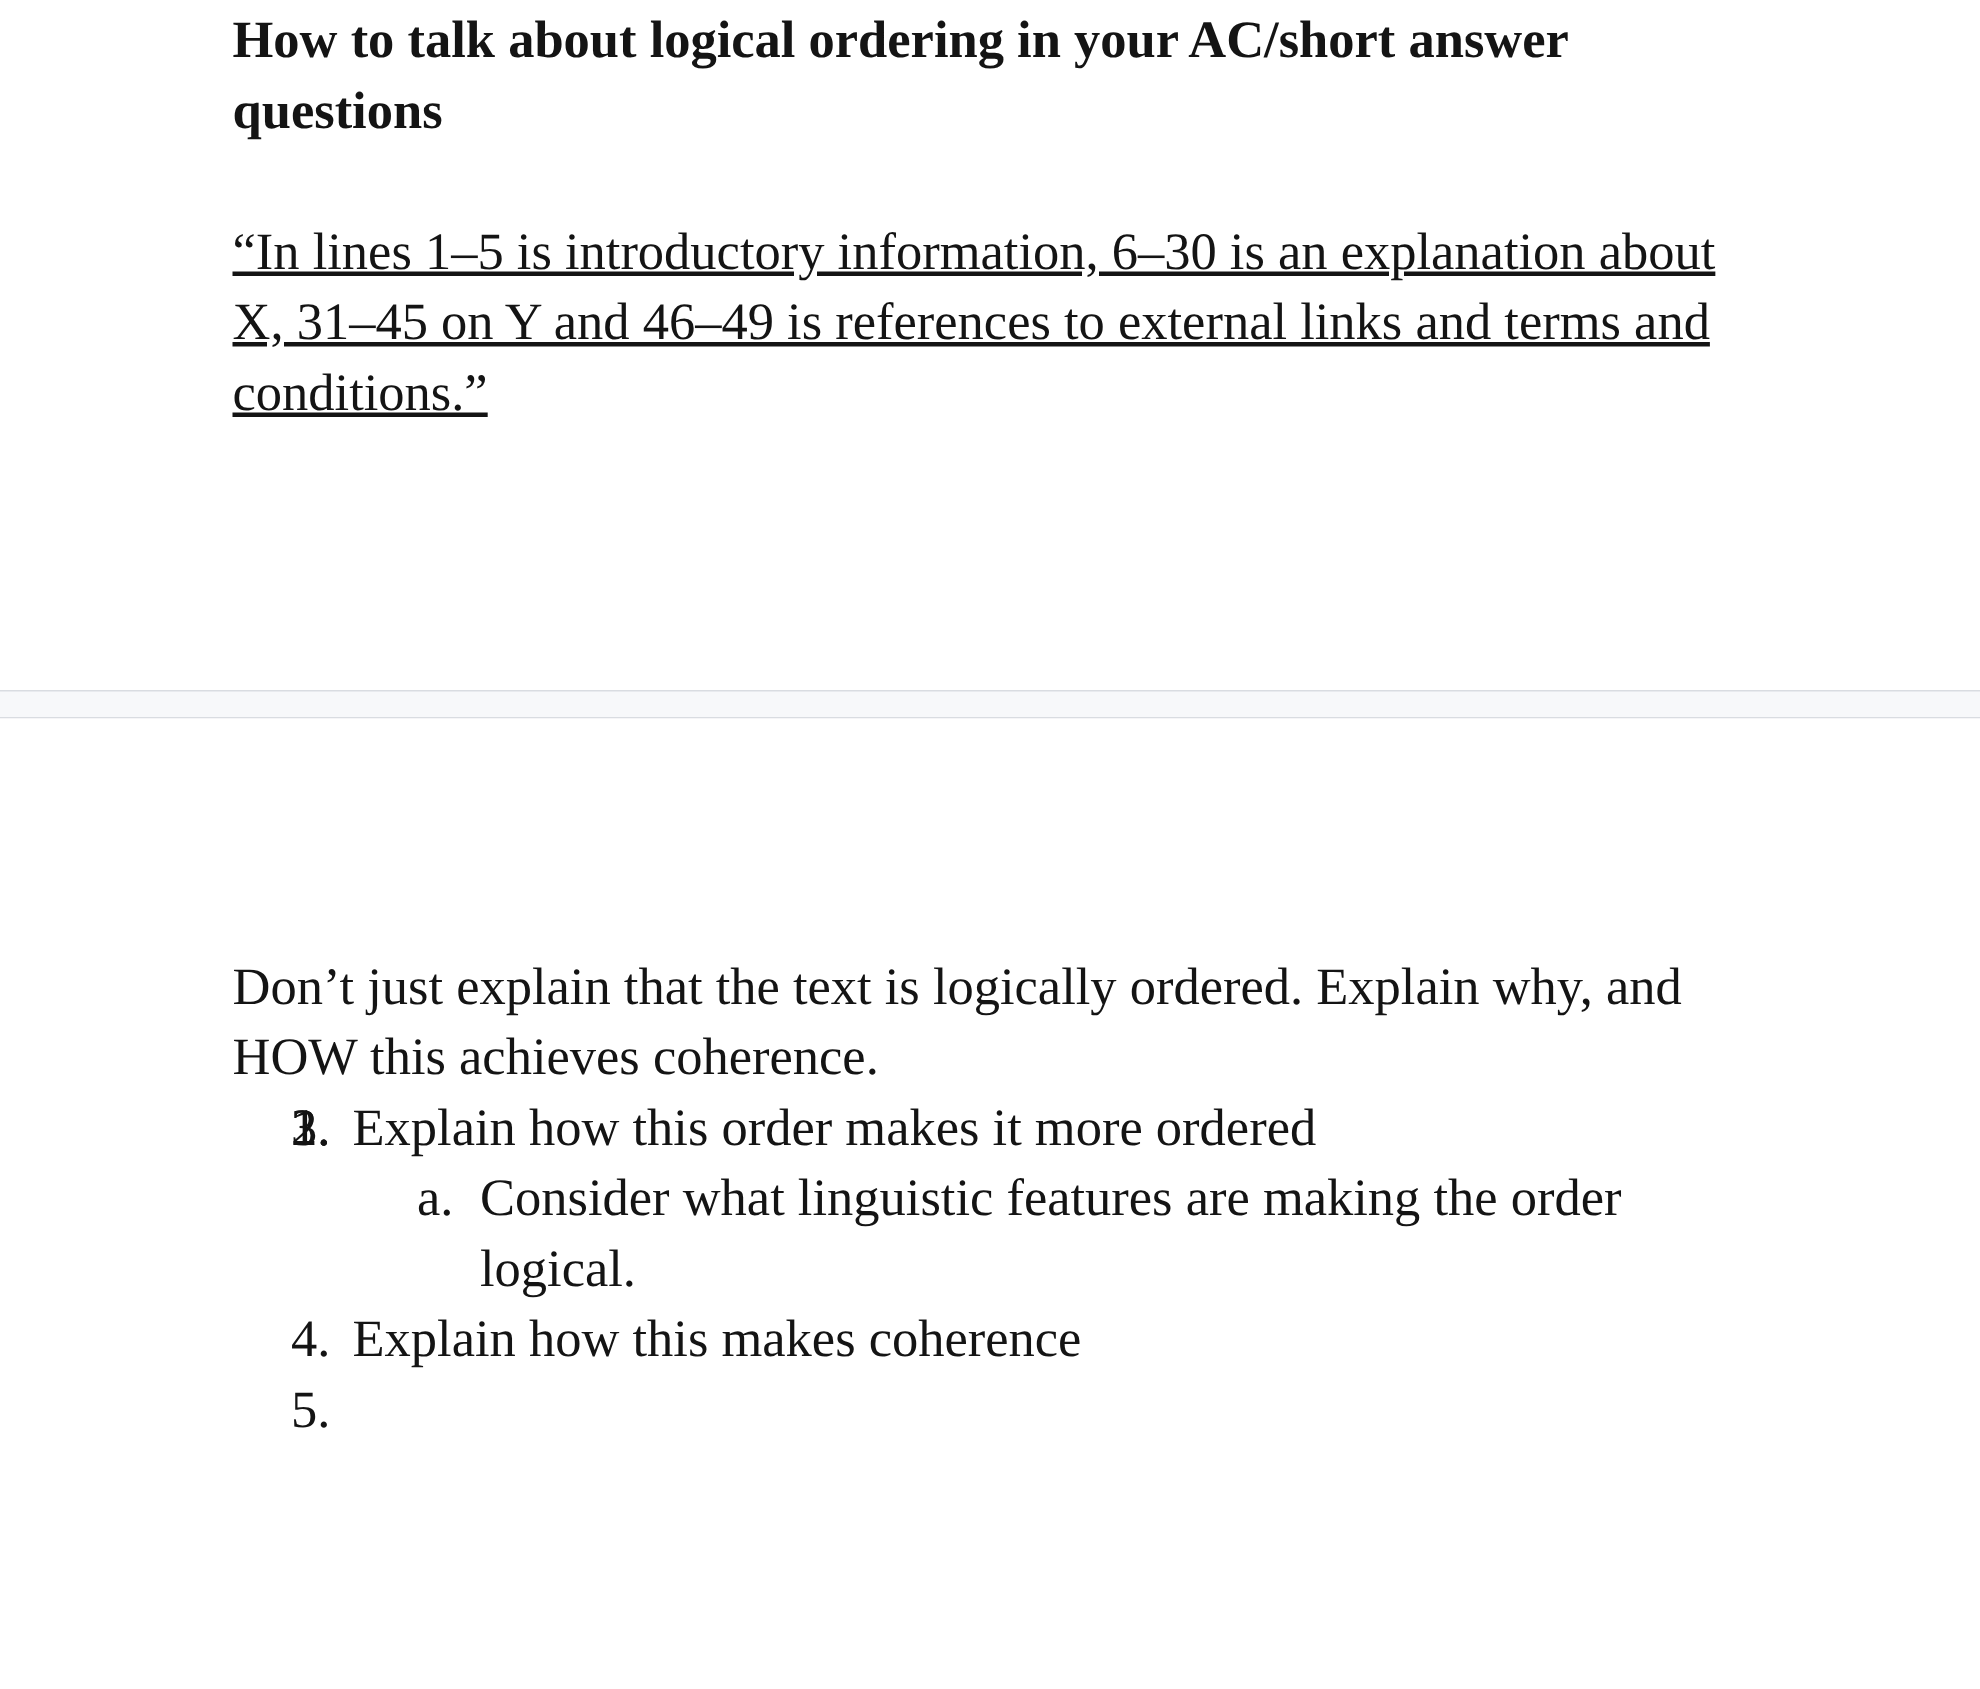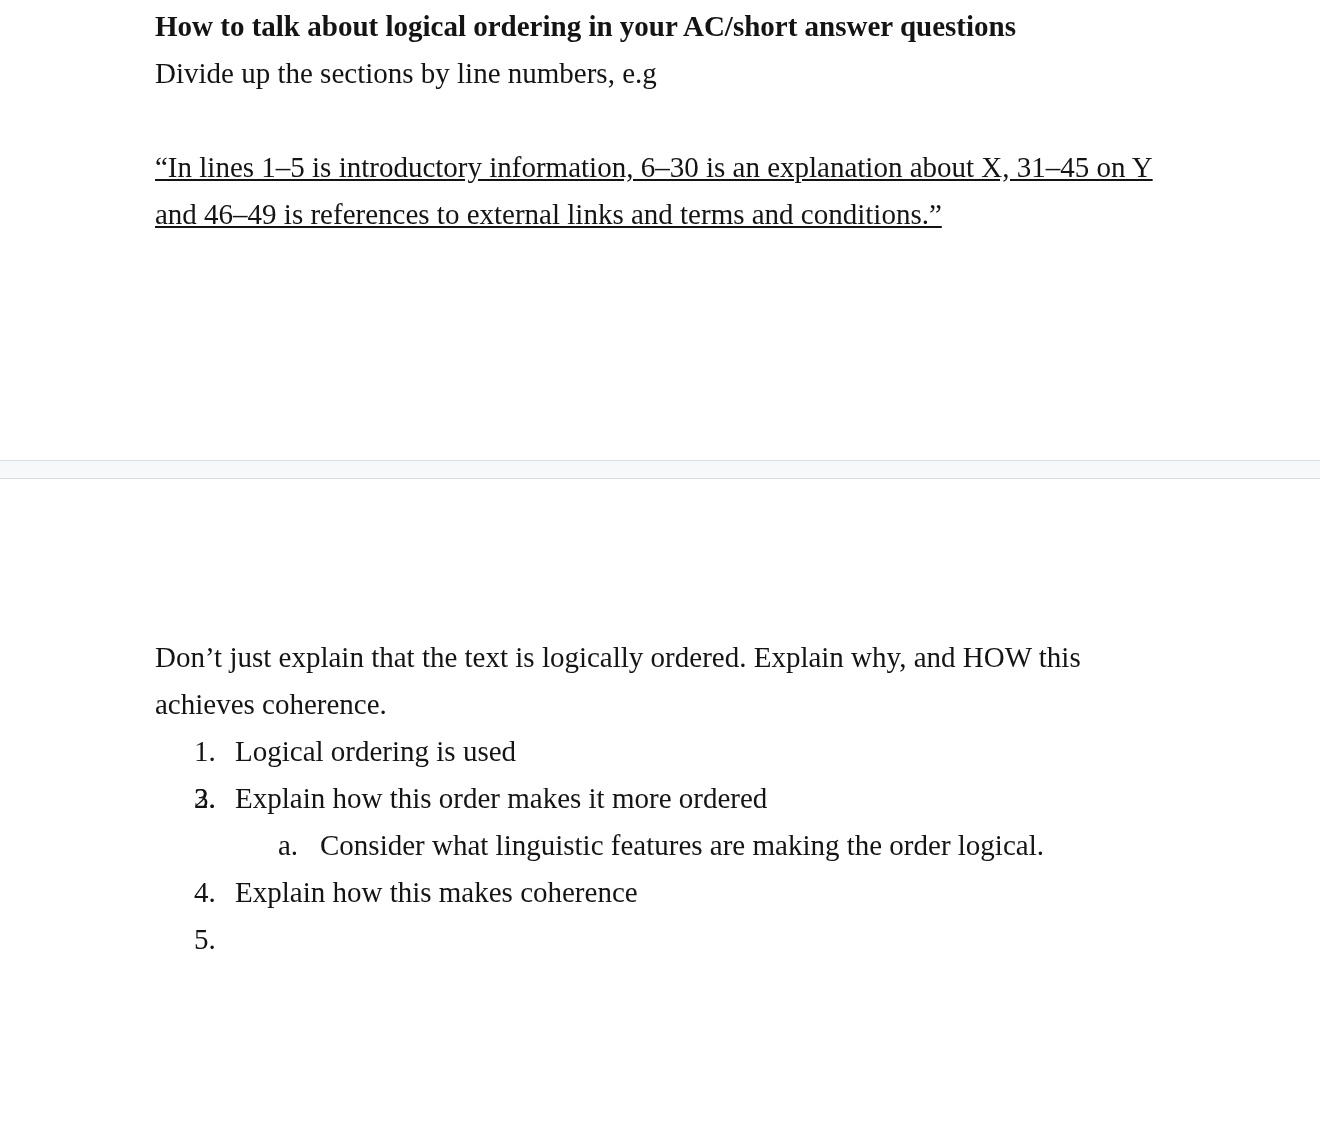--- a/index.html
+++ b/index.html
@@ -33,21 +33,21 @@
     left: 0;
     width: 1320px;
     height: 19px;
     background: #f7f8fa;
     border-top: 1px solid #d9dce1;
     border-bottom: 1px solid #d9dce1;
   }
   .content {
     padding-left: 155px;
     padding-right: 155px;
-    font-size: 29px;
+    font-size: 35px;
     line-height: 47px;
     max-width: 1320px;
   }
   .page-1 .content { padding-top: 3px; }
   .page-2 .content { padding-top: 155px; }
   p { margin: 0; }
   .bold { font-weight: bold; }
   .gap-above { margin-top: 47px; text-decoration: underline; }
   .doc-list { margin: 0; }
   .list-item {
@@ -63,35 +63,33 @@
   .list-item.level2 .marker { left: 123px; }
 </style>
 </head>
 <body>
 
 <div class="viewport">
 
   <div class="page page-1">
     <div class="content">
       <p class="bold">How to talk about logical ordering in your AC/short answer questions</p>
-      <p>Divide up the sections by line numbers, e.g</p>
       <p class="gap-above">“In lines 1–5 is introductory information, 6–30 is an explanation about X, 31–45 on Y and 46–49 is references to external links and terms and conditions.”</p>
     </div>
   </div>
 
   <div class="page-break"></div>
 
   <div class="page page-2">
     <div class="content">
       <p>Don’t just explain that the text is logically ordered. Explain why, and HOW this achieves coherence.</p>
 
       <div class="doc-list">
         <div class="list-item">
           <span class="marker">1.</span>
-          <span class="item-text">Logical ordering is used</span>
         </div>
         <div class="list-item">
           <span class="marker">2.</span>
         </div>
         <div class="list-item">
           <span class="marker">3.</span>
           <span class="item-text">Explain how this order makes it more ordered</span>
         </div>
         <div class="list-item level2">
           <span class="marker">a.</span>

